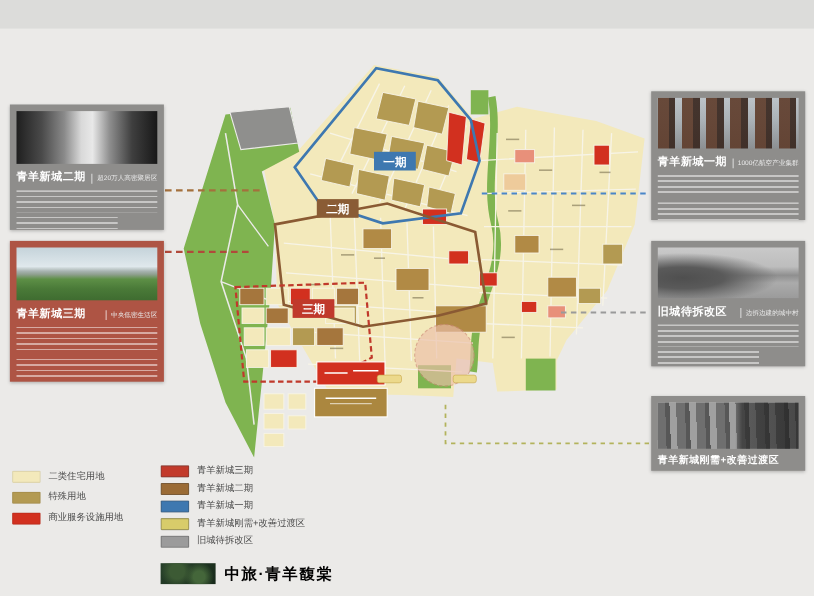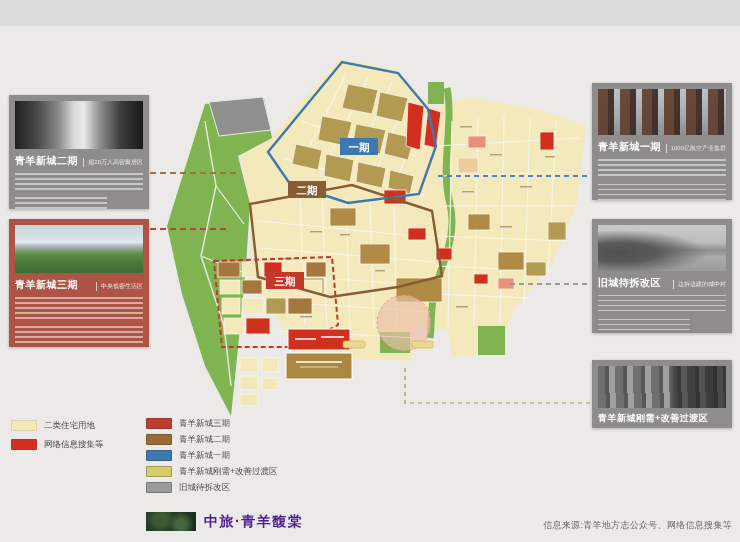--- a/index.html
+++ b/index.html
@@ -27,35 +27,35 @@
   .photo-old{height:46px;background:
       radial-gradient(ellipse at 18% 60%,#4f4f4f 0%,#5a5a5a 25%,rgba(90,90,90,0) 58%),
       linear-gradient(180deg,#c9c9c9 0%,#bdbdbd 38%,#8f8f8f 55%,#ababab 70%,#9b9b9b 100%);}
   .photo-trans{height:42px;background:
       linear-gradient(90deg,rgba(0,0,0,0) 55%,rgba(35,35,35,.55) 60%,rgba(25,25,25,.65) 100%),
       repeating-linear-gradient(88deg,#6f6f6f 0 8px,#575757 8px 12px,#a0a0a0 12px 18px),
       linear-gradient(#cfcfcf,#9f9f9f);}
 
   
   .legend{position:absolute;}
-  .lg-row{display:flex;align-items:flex-start;}
+  .lg-row{display:flex;align-items:flex-end;}
   .legend.landuse .lg-row{height:19px;}
   .legend.zones .lg-row{height:16px;}
   .lg-swatch{width:24px;height:9px;border-radius:1px;margin-right:7px;flex:none;border:1px solid rgba(0,0,0,.08);}
   .lg-swatch.zone{background-image:repeating-linear-gradient(90deg,rgba(255,255,255,0) 0 6px,rgba(255,255,255,.75) 6px 8px);
                   border:1px solid rgba(60,60,60,.35);}
   .lg-label{font-size:8.5px;color:#4a4a4a;white-space:nowrap;}
 
   
   .logo-img{position:absolute;left:146px;top:486px;width:50px;height:19px;
       background:radial-gradient(circle at 30% 40%,#3c5a34 0 18%,rgba(0,0,0,0) 40%),
                  radial-gradient(circle at 70% 65%,#44663a 0 14%,rgba(0,0,0,0) 36%),
                  linear-gradient(135deg,#27402a,#182a1b);}
   .logo-text{position:absolute;left:204px;top:486px;height:19px;line-height:19px;
-      font-size:14px;color:#4c1d95;letter-spacing:1.5px;font-weight:bold;}
+      font-size:14px;color:#000000;letter-spacing:1.5px;font-weight:bold;}
   .source{position:absolute;right:8px;top:493px;font-size:9px;color:#666;letter-spacing:.3px;}
 </style>
 </head>
 <body>
 
 <div class="stage" style="background: rgb(235, 234, 232); margin-top: 26px;">
 
   <svg width="740" height="542" viewBox="0 0 740 542">
 
     <g>
@@ -239,22 +239,26 @@
       <span class="card-title" style="font-size:9px;">青羊新城刚需+改善过渡区</span>
     </div>
   </div>
 
   <div class="legend landuse" id="legend-landuse" style="left:11px;top:394px;">
       <div class="lg-row">
         <span class="lg-swatch" style="background: rgb(243, 233, 187);"></span>
         <span class="lg-label">二类住宅用地</span>
       </div>
       <div class="lg-row">
+        <span class="lg-swatch" style="background: rgb(179, 154, 82);"></span>
+        <span class="lg-label">特殊用地</span>
+      </div>
+      <div class="lg-row">
         <span class="lg-swatch" style="background: rgb(210, 48, 31);"></span>
-        <span class="lg-label">网络信息搜集等</span>
+        <span class="lg-label">商业服务设施用地</span>
       </div>
     </div>
   <div class="legend zones" id="legend-zones" style="left:146px;top:392px;">
       <div class="lg-row">
         <span class="lg-swatch zone" style="background: rgb(194, 58, 43);"></span>
         <span class="lg-label">青羊新城三期</span>
       </div>
       <div class="lg-row">
         <span class="lg-swatch zone" style="background: rgb(154, 107, 53);"></span>
         <span class="lg-label">青羊新城二期</span>
@@ -268,15 +272,14 @@
         <span class="lg-label">青羊新城刚需+改善过渡区</span>
       </div>
       <div class="lg-row">
         <span class="lg-swatch zone" style="background: rgb(155, 155, 155);"></span>
         <span class="lg-label">旧城待拆改区</span>
       </div>
     </div>
 
   <div class="logo-img"></div>
   <div class="logo-text">中旅·青羊馥棠</div>
-  <div class="source">信息来源:青羊地方志公众号、网络信息搜集等</div>
 
 </div>
 
 </body></html>

